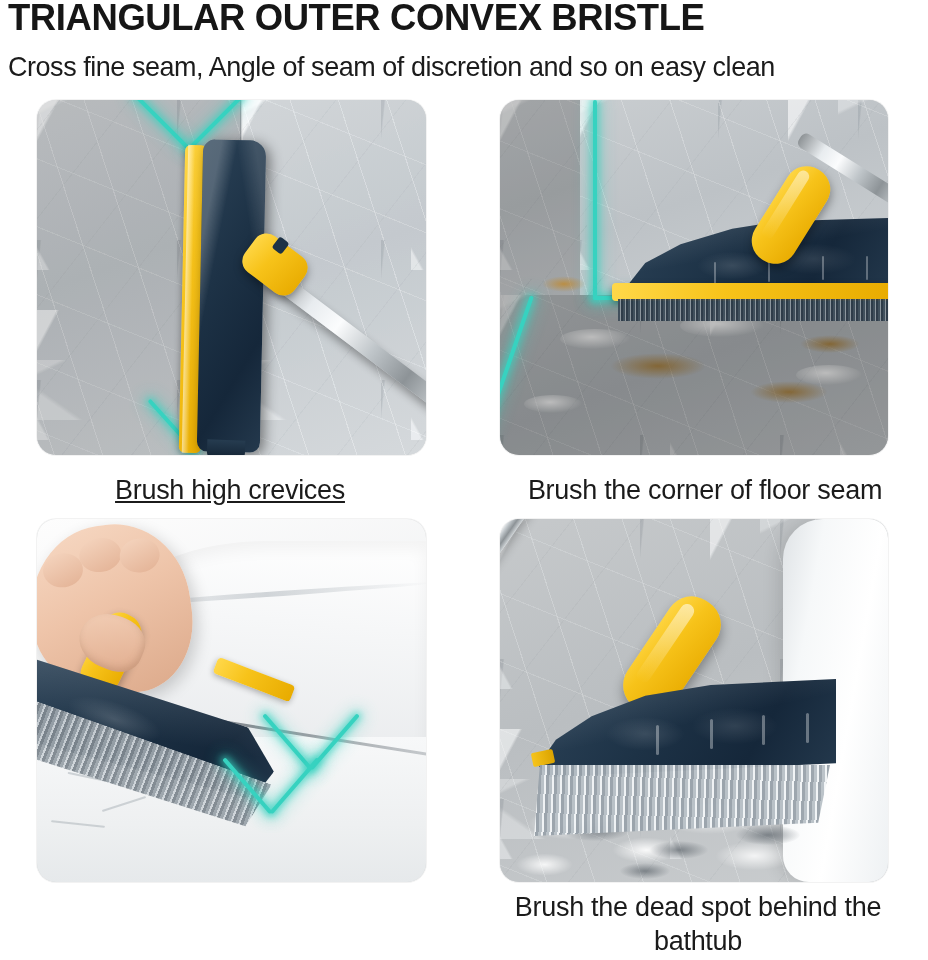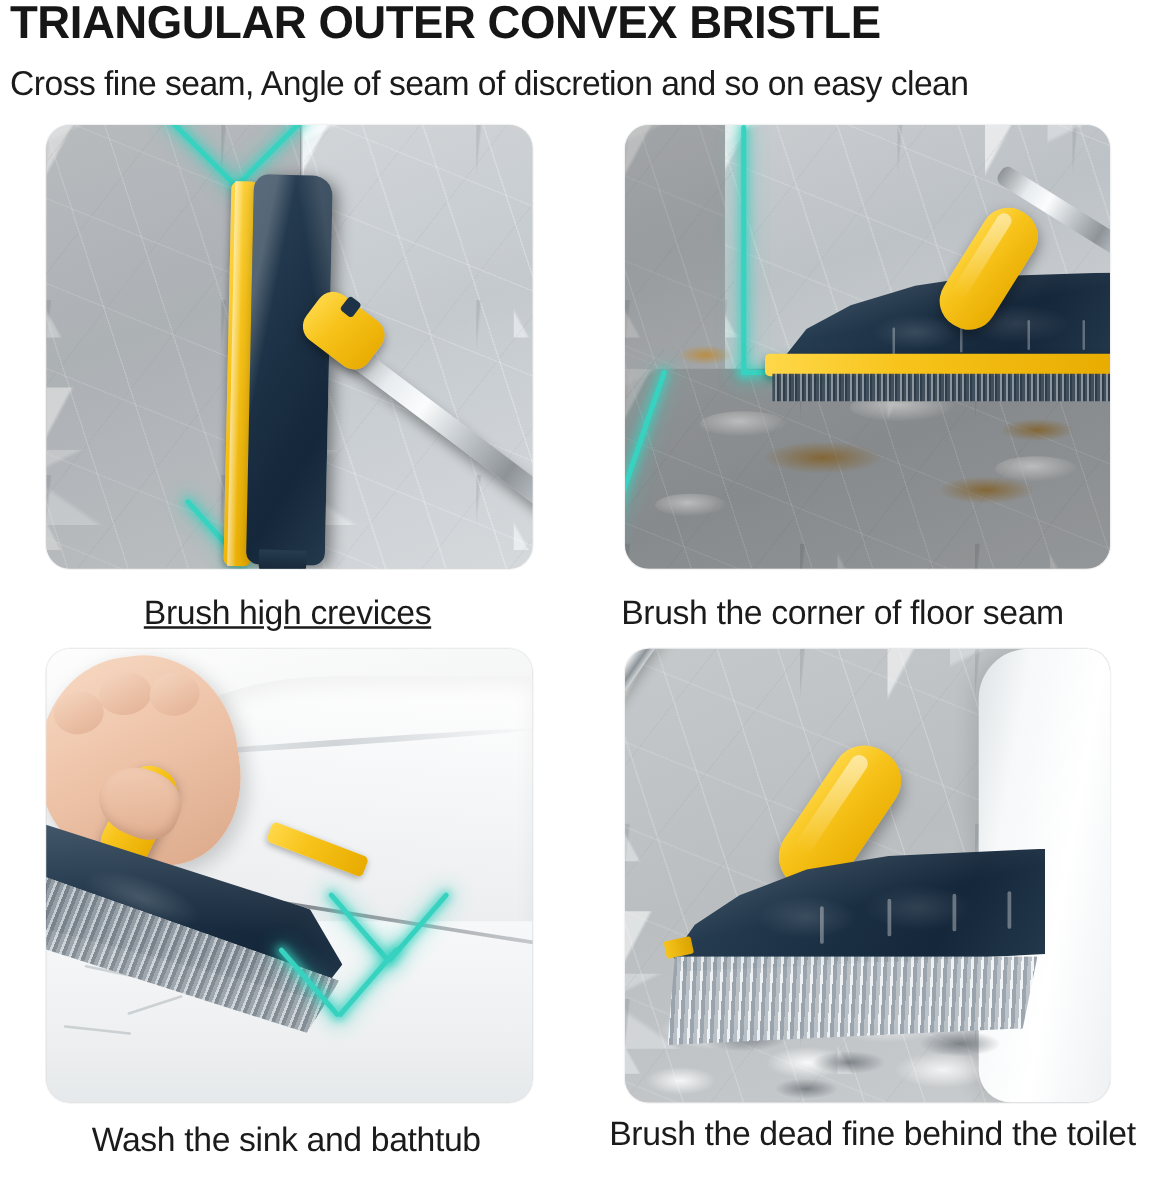--- a/index.html
+++ b/index.html
@@ -35,21 +35,21 @@
         background:#cfd2d4;box-shadow:0 0 0 1px rgba(0,0,0,.05);}
   .cap{position:absolute;text-align:center;font-size:27px;
        line-height:34px;letter-spacing:-0.3px;color:#1b1b1b;}
 
   #card1{left:37px;top:100px;width:389px;height:355px;}
   #card2{left:500px;top:100px;width:388px;height:355px;}
   #card3{left:37px;top:519px;width:389px;height:363px;}
   #card4{left:500px;top:519px;width:388px;height:363px;}
 
   #cap1{left:20px;top:473px;width:420px;text-decoration:underline;}
-  #cap2{left:450px;top:473px;width:448px;}
+  #cap2{left:481px;top:473px;width:448px;}
   #cap3{left:14px;top:895px;width:430px;}
   #cap4{left:478px;top:890px;width:440px;}
 
   .scene{position:absolute;inset:0;}
 
   
   .marble{
     position:absolute;inset:0;
     background:
       linear-gradient(118deg,rgba(255,255,255,.55) 0 6%,rgba(255,255,255,0) 7% 12%),
@@ -346,21 +346,20 @@
       <div class="head navy"></div>
       <div class="bristles"></div>
       <div class="bladeY yellow"></div>
 
       <div class="cy arr1a"></div>
       <div class="cy arr1b"></div>
       <div class="cy arr2a"></div>
       <div class="cy arr2b"></div>
     </div>
   </div>
-  <div class="cap" id="cap3">Wash the sink and bathtub</div>
 
   <div class="card" id="card4">
     <div class="scene">
       <div class="tile">
         <div class="marble"></div>
           <div class="veins"></div>
       </div>
       <div class="porcelain"></div>
       <div class="sudsArea"></div>
       <div class="darkspot" style="left:60px;top:300px;width:70px;height:22px;"></div>
@@ -373,15 +372,15 @@
       <div class="head navy">
         <div class="rib" style="left:118px;top:46px;"></div>
         <div class="rib" style="left:172px;top:40px;"></div>
         <div class="rib" style="left:224px;top:36px;"></div>
         <div class="rib" style="left:268px;top:34px;"></div>
       </div>
       <div class="ytip"></div>
       <div class="bristles"></div>
     </div>
   </div>
-  <div class="cap" id="cap4">Brush the dead fine behind the toilet</div>
+  <div class="cap" id="cap4">Brush the dead spot behind the bathtub</div>
 
 </div>
 
 </body></html>

